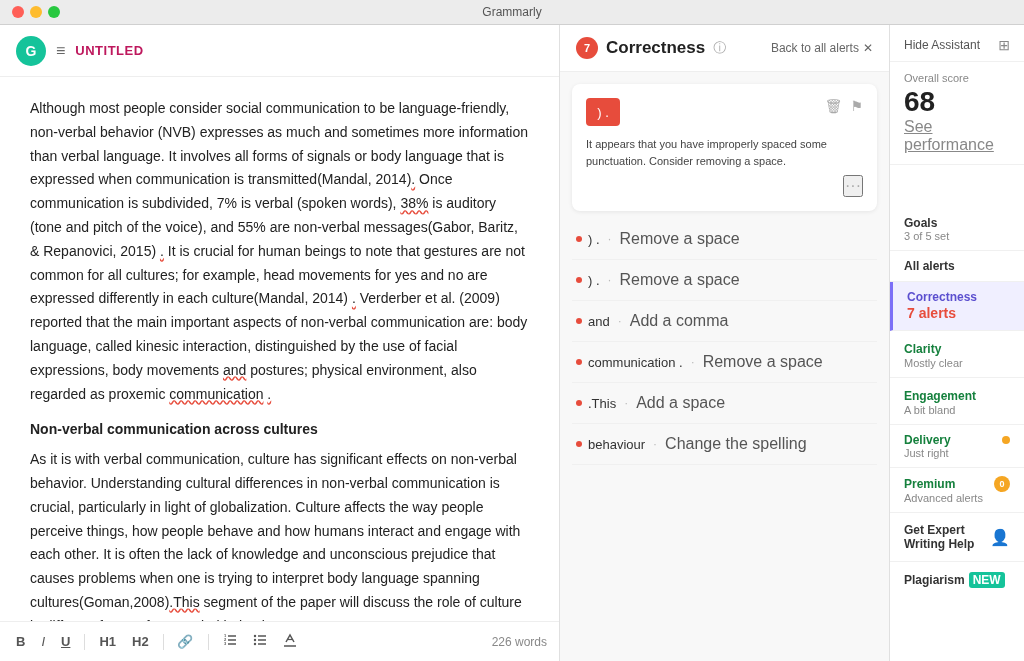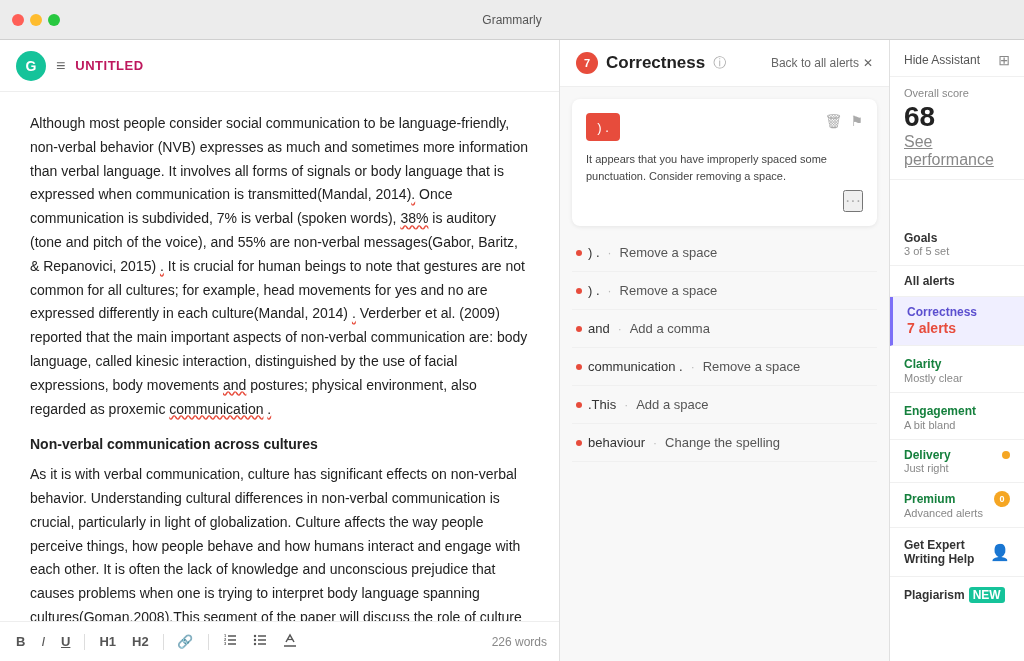--- a/index.html
+++ b/index.html
@@ -1,20 +1,20 @@
 <!DOCTYPE html>
 <html><head>
   <meta charset="utf-8">
   <style>
     * { box-sizing: border-box; margin: 0; padding: 0; }
     body { font-family: -apple-system, BlinkMacSystemFont, 'Segoe UI', sans-serif; background: #f5f5f5; width: 1024px; height: 661px; overflow: hidden; display: flex; flex-direction: column; }
 
     
     .title-bar {
-      height: 40px;
+      height: 25px;
       background: #ececec;
       display: flex;
       align-items: center;
       justify-content: center;
       position: relative;
       border-bottom: 1px solid #d0d0d0;
     }
     .title-bar-buttons {
       position: absolute;
       left: 12px;
@@ -145,21 +145,21 @@
       display: flex;
       align-items: center;
       padding: 11px 4px;
       border-bottom: 1px solid #f0f0f0;
       gap: 6px;
       cursor: pointer;
     }
     .alert-dot { width: 6px; height: 6px; border-radius: 50%; background: #e74c3c; flex-shrink: 0; }
     .alert-keyword { font-size: 13px; color: #333; font-weight: 500; }
     .alert-separator { color: #bbb; font-size: 12px; margin: 0 2px; }
-    .alert-suggestion { font-size: 13px; color: #555; }
+    .alert-suggestion { font-size: 16px; color: #555; }
 
     
     .right-panel {
       flex: 0 0 134px;
       background: #fff;
       display: flex;
       flex-direction: column;
       padding: 0;
       overflow-y: auto;
     }

